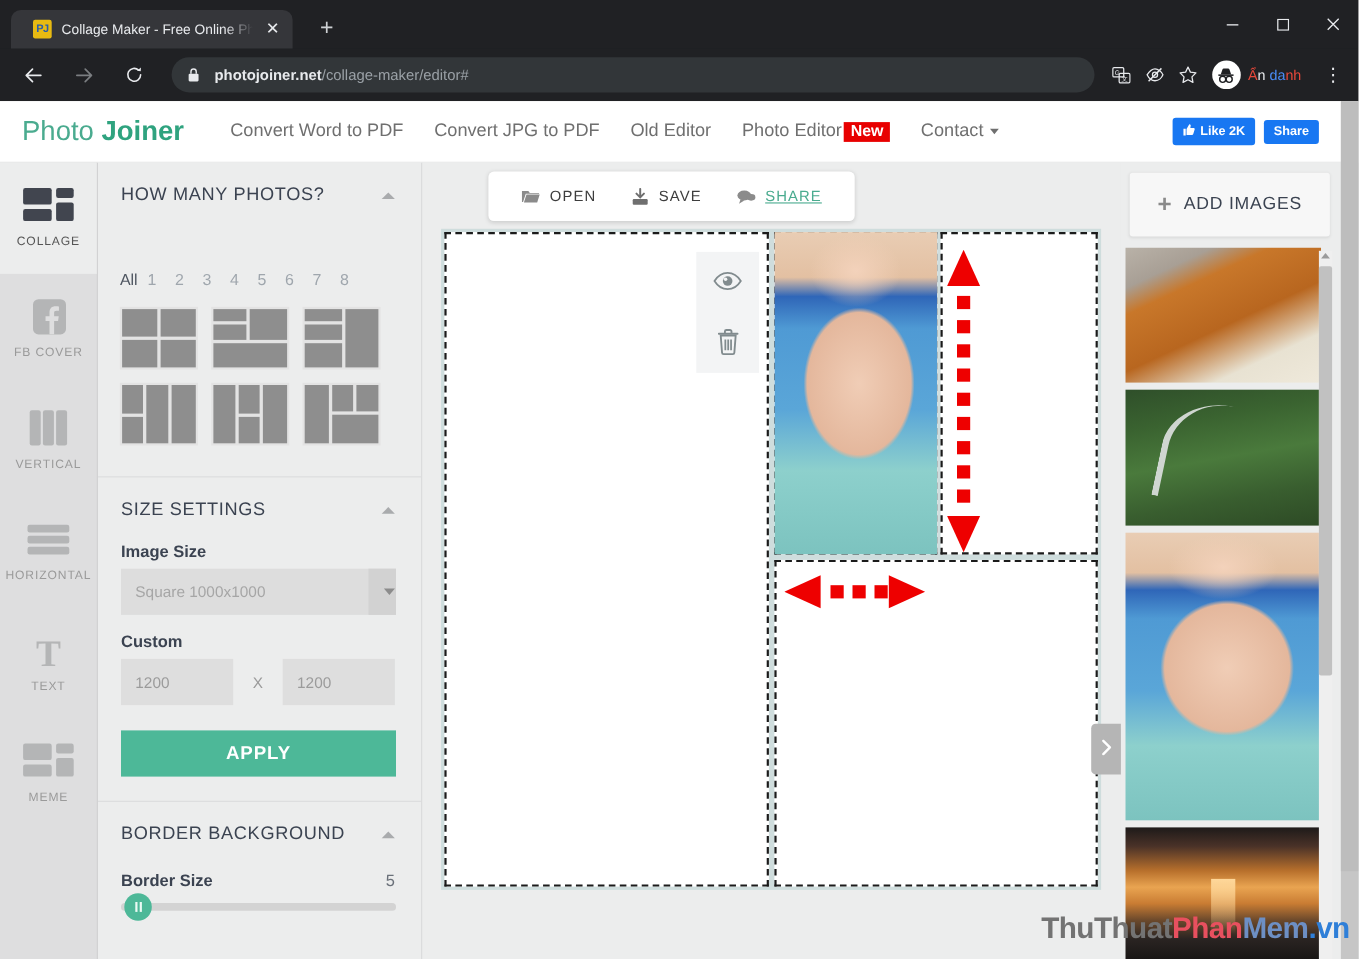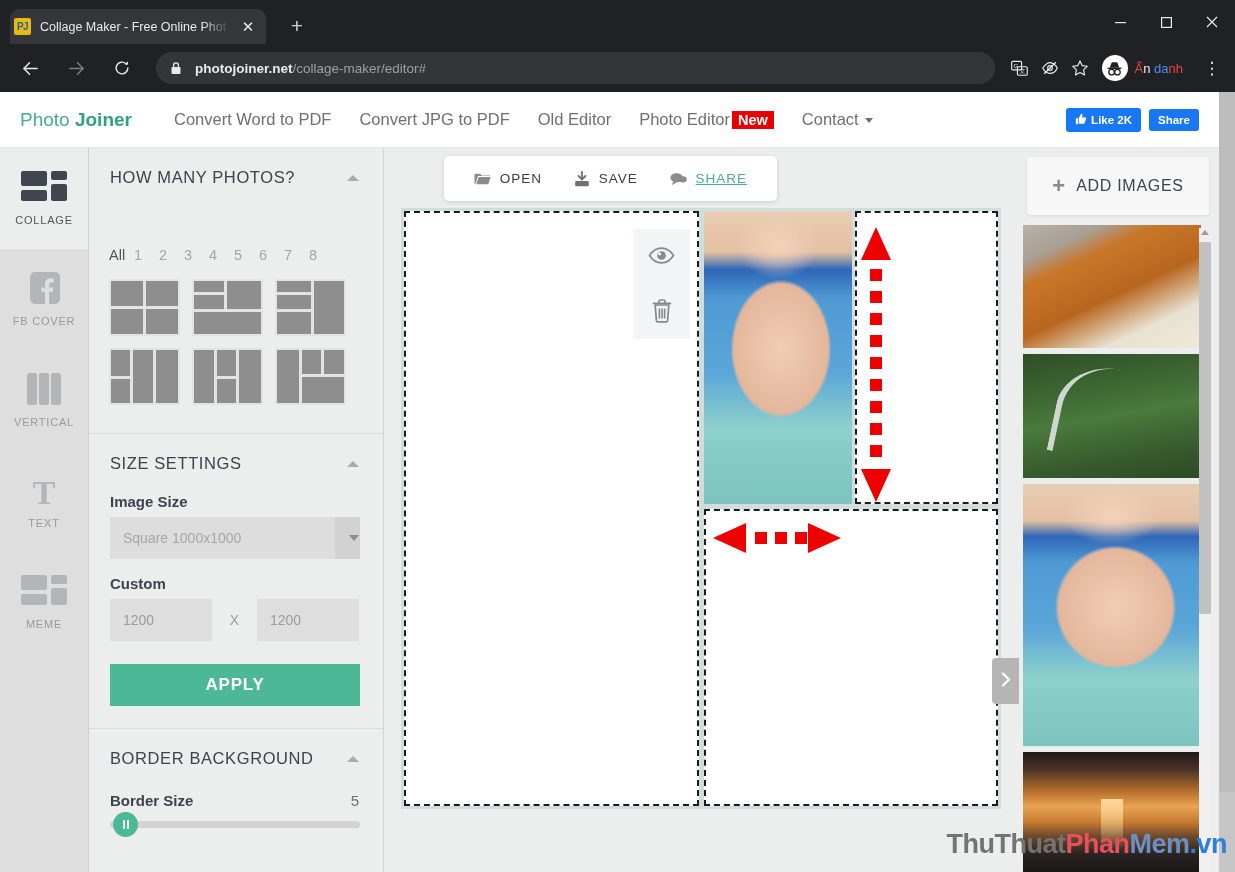--- a/index.html
+++ b/index.html
@@ -14,21 +14,21 @@
   .browser { width: 1235px; height: 872px; position: relative; background:#202124; }
 
   .tabstrip {
     height: 44px; background: #202124; position: relative;
     display: flex; align-items: flex-end; padding-left: 10px;
   }
   .tab {
     display: flex; align-items: center; gap: 9px;
     height: 35px; width: 256px;
     background: #35363a; border-radius: 9px 9px 0 0;
-    padding: 0 9px 0 4px; position: relative; justify-content: space-between;
+    padding: 0 9px 0 20px; position: relative; justify-content: space-between;
   }
   .favicon {
     width: 17px; height: 17px; border-radius: 2px;
     background: #e8ba12; color:#2a5ca8;
     font-size: 10px; font-weight: bold; line-height: 17px; text-align:center;
     flex: 0 0 auto; letter-spacing:-0.5px;
   }
   .tab-title {
     flex: 1 1 auto; color: #e8eaed; font-size: 12.5px;
     white-space: nowrap; overflow: hidden;
@@ -72,21 +72,21 @@
   .kebab { width:30px; height:30px; display:flex; align-items:center; justify-content:center; color:#e8eaed; font-size:17px; margin-left:2px;}
 
   
   .page { position:absolute; left:0; top:92px; width:1235px; height:780px; background:#fff; }
 
   
   .sitenav {
     height:56px; background:#fff; border-bottom:1px solid #e7e7e7;
     display:flex; align-items:center; padding-left:20px; position:relative;
   }
-  .brand { font-size:19px; color:#4aab8f; margin-right:28px; }
+  .brand { font-size:25px; color:#4aab8f; margin-right:28px; }
   .brand b { color:#2fa37f; }
   .navlink { font-size:16.5px; color:#6f6f6f; padding:0 14px; white-space:nowrap; }
   .badge-new {
     background:#e80000; color:#fff; font-size:14.5px; font-weight:bold;
     padding:1px 6px; margin-left:2px;
   }
   .caret-dn { display:inline-block; width:0;height:0; border-left:4px solid transparent; border-right:4px solid transparent; border-top:5px solid #6f6f6f; margin-left:6px; vertical-align:middle;}
   .social { position:absolute; right:36px; display:flex; gap:8px; align-items:center; }
   .fbtn {
     background:#1877f2; color:#fff; font-size:11.5px; font-weight:bold;
@@ -390,20 +390,28 @@
 
         <div class="rail-item">
           <span class="rail-ico">
             <i style="left:6px;top:0;width:10px;height:32px;border-radius:2px"></i>
             <i style="left:18px;top:0;width:10px;height:32px;border-radius:2px"></i>
             <i style="left:30px;top:0;width:10px;height:32px;border-radius:2px"></i>
           </span>
           <span class="rail-label">VERTICAL</span>
         </div>
 
+        <div class="rail-item">
+          <span class="rail-ico">
+            <i style="left:4px;top:3px;width:38px;height:7px;border-radius:2px"></i>
+            <i style="left:4px;top:13px;width:38px;height:7px;border-radius:2px"></i>
+            <i style="left:4px;top:23px;width:38px;height:7px;border-radius:2px"></i>
+          </span>
+          <span class="rail-label">HORIZONTAL</span>
+        </div>
 
         <div class="rail-item">
           <span class="rail-ico">
             <svg width="46" height="34" viewBox="0 0 46 34">
                 <text x="23" y="30" font-size="34" font-weight="bold" font-family="Liberation Serif, serif" fill="#b4b5b6" text-anchor="middle">T</text>
               </svg>
           </span>
           <span class="rail-label">TEXT</span>
         </div>
 

